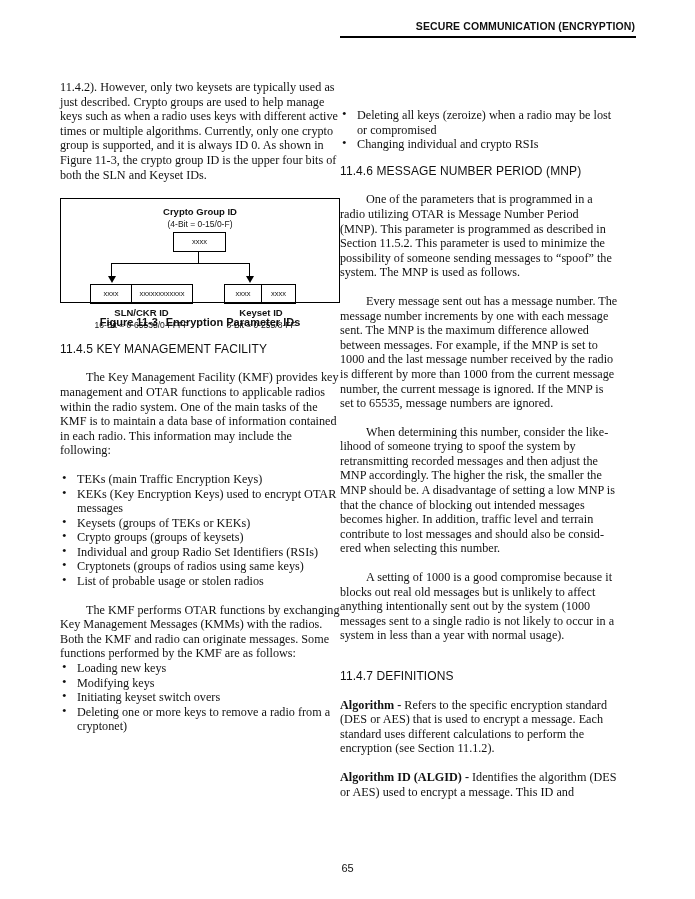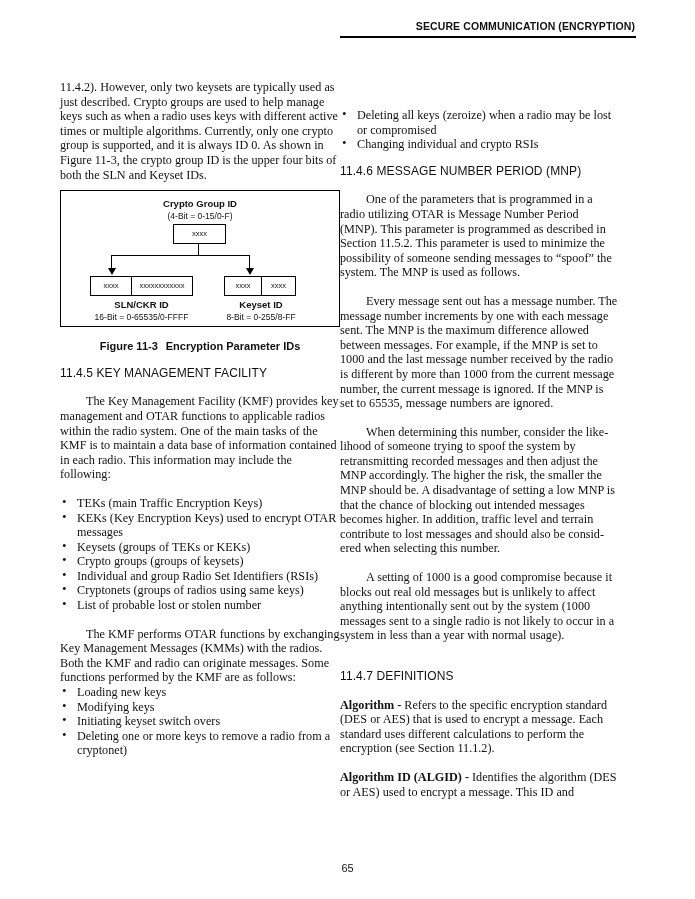--- a/index.html
+++ b/index.html
@@ -15,22 +15,22 @@
     .col { position: absolute; top: 80px; font-family: "Liberation Serif", serif; font-size: 12.2px; line-height: 14.6px; }
     .col-left { left: 60px; width: 280px; }
     .col-right { left: 340px; width: 278px; margin-top: 28px; }
     p { margin: 0; }
     .indent { text-indent: 26px; }
     ul { list-style: none; margin: 0; padding: 0; }
     ul li { position: relative; padding-left: 17px; }
     ul li::before { content: "\2022"; position: absolute; left: 2px; top: -1px; font-size: 13px; }
     .h3 { font-family: "Liberation Sans", sans-serif; font-size: 12px; letter-spacing: 0.1px; }
     .figure {
-      position: relative; width: 280px; height: 137px; border: 1px solid #000; box-sizing: border-box;
-      font-family: "Liberation Sans", sans-serif; margin-top: 8px;
+      position: relative; width: 280px; height: 105px; border: 1px solid #000; box-sizing: border-box;
+      font-family: "Liberation Sans", sans-serif; margin-top: 16px;
     }
     .fig-title { position: absolute; left: 0; width: 100%; text-align: center; font-weight: bold; font-size: 9.5px; }
     .fig-sub { position: absolute; left: 0; width: 100%; text-align: center; font-size: 8.5px; }
     .box { position: absolute; border: 1.5px solid #000; box-sizing: border-box; display: flex; align-items: stretch; font-size: 7.5px; }
     .box span { display: flex; align-items: center; justify-content: center; }
     .box span + span { border-left: 1px solid #000; }
     .line { position: absolute; background: #000; }
     .arrow { position: absolute; width: 0; height: 0; border-left: 4px solid transparent; border-right: 4px solid transparent; border-top: 7px solid #000; }
     .caption { font-family: "Liberation Sans", sans-serif; font-weight: bold; font-size: 11px; text-align: center; margin-top: 12px; }
     .caption .gap { display: inline-block; width: 8px; }
@@ -83,21 +83,21 @@
 
   <p class="indent" style="margin-top:14px;">The Key Management Facility (KMF) provides key management and OTAR functions to applicable radios within the radio system. One of the main tasks of the KMF is to maintain a data base of information contained in each radio. This information may include the following:</p>
 
   <ul style="margin-top:14px;">
     <li>TEKs (main Traffic Encryption Keys)</li>
     <li>KEKs (Key Encryption Keys) used to encrypt OTAR messages</li>
     <li>Keysets (groups of TEKs or KEKs)</li>
     <li>Crypto groups (groups of keysets)</li>
     <li>Individual and group Radio Set Identifiers (RSIs)</li>
     <li>Cryptonets (groups of radios using same keys)</li>
-    <li>List of probable lost or stolen number</li>
+    <li>List of probable usage or stolen radios</li>
   </ul>
 
   <p class="indent" style="margin-top:14px;">The KMF performs OTAR functions by exchanging Key Management Messages (KMMs) with the radios. Both the KMF and radio can originate messages. Some functions performed by the KMF are as follows:</p>
 
   <ul style="">
     <li>Loading new keys</li>
     <li>Modifying keys</li>
     <li>Initiating keyset switch overs</li>
     <li>Deleting one or more keys to remove a radio from a cryptonet)</li>
   </ul>

